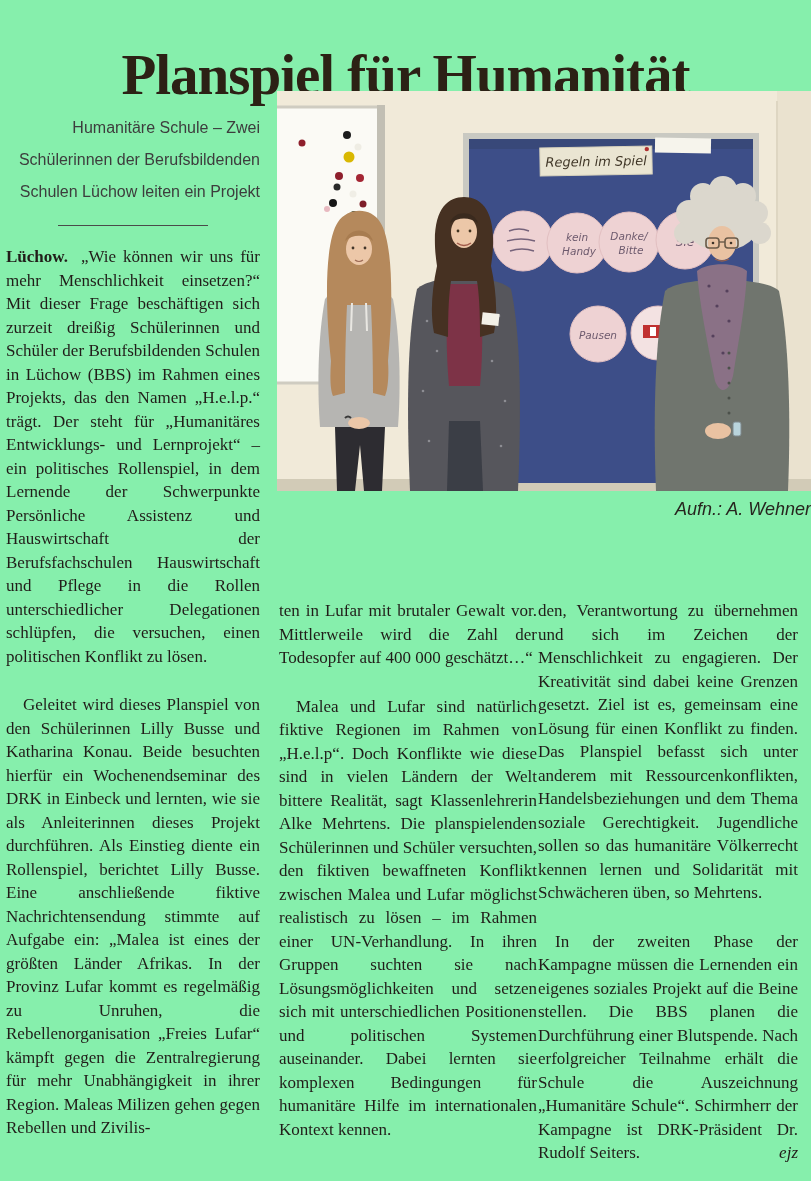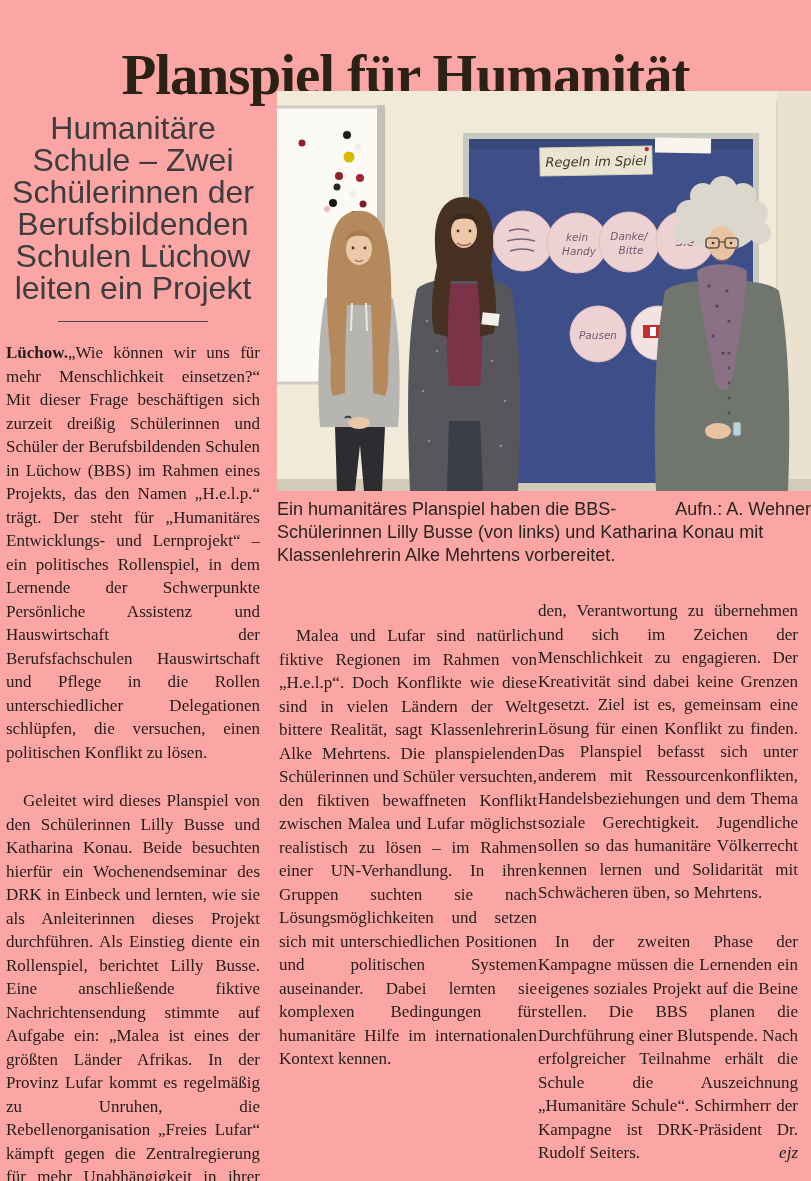--- a/index.html
+++ b/index.html
@@ -1,68 +1,68 @@
 <!DOCTYPE html>
 <html lang="de"><head>
 <meta charset="utf-8">
 <style>
   html,body{margin:0;padding:0;background:#ffffff;}
   .page{
     position:relative;
     width:811px;height:1181px;
-    background:#fca5a5;
+    background:#86efac;
     overflow:hidden;
     font-family:"Liberation Serif","DejaVu Serif",serif;
     color:#211d19;
   }
   
   .headline{
     position:absolute;top:6px;left:0;right:0;
     text-align:center;
     font-family:"Liberation Serif","DejaVu Serif",serif;
     font-weight:700;
     font-size:57px;line-height:62px;
     letter-spacing:-1px;
     color:#2c2115;
   }
   
   .leftcol{position:absolute;left:6px;top:112px;width:254px;}
   .deck{
     font-family:"Liberation Sans","DejaVu Sans",sans-serif;
     font-weight:400;
-    font-size:32px;line-height:32px;
-    text-align:center;
+    font-size:16px;line-height:32px;
+    text-align:right;
     color:#3d3d3d;
   }
   .deck-rule{
     width:150px;height:0;border:none;border-top:1.5px solid #4a4a4a;
     margin:17px auto 19px auto;
   }
   .bodytext{
     font-size:17px;line-height:23.5px;
     text-align:justify;
     hyphens:auto;-webkit-hyphens:auto;
   }
   .bodytext p{margin:0;}
   .bodytext p.indent{text-indent:17px;margin-top:25px;}
-  .dateline{font-weight:700;margin-right:0;font-family:Liberation Serif, serif;}
+  .dateline{font-weight:700;margin-right:13px;font-family:Liberation Serif, serif;}
   
   .photowrap{position:absolute;left:277px;top:91px;width:534px;}
   .photo{
     width:534px;height:400px;display:block;
     background:#f1ead9;
   }
   .caption{
     font-family:"Liberation Sans","DejaVu Sans",sans-serif;
     font-size:18px;line-height:23px;
     color:#27251f;
     margin-top:7px;
   }
   .caption .credit{
-    float:right;color:#27251f;
+    float:right;font-style:italic;color:#27251f;
   }
   
   .col2{position:absolute;left:279px;top:599px;width:258px;}
   .col3{position:absolute;left:538px;top:599px;width:260px;}
   .signoff{float:right;font-style:italic;}
 </style>
 </head>
 <body>
 
 <div class="page">
@@ -224,25 +224,25 @@
           <circle cx="452" cy="262" r="1.5"></circle>
             <circle cx="452" cy="277" r="1.5"></circle>
             <circle cx="452" cy="292" r="1.5"></circle>
           <circle cx="452" cy="307" r="1.5"></circle>
             <circle cx="452" cy="322" r="1.5"></circle>
         </g>
       </g>
     </svg>
     <div class="caption">
       <span class="credit">Aufn.: A. Wehner</span>
-      <span>Ein humanitäres Planspiel haben die BBS-Schülerinnen Lilly Busse (von links) und Katharina Konau mit Klassenlehrerin Alke Mehrtens vorbereitet.</span>
     </div>
   </div>
 
   <div class="col2 bodytext">
+    <p>ten in Lufar mit brutaler Gewalt vor. Mittlerweile wird die Zahl der Todesopfer auf 400&nbsp;000 geschätzt…“</p>
     <p class="indent">Malea und Lufar sind natürlich fiktive Regionen im Rahmen von „H.e.l.p“. Doch Konflikte wie diese sind in vielen Ländern der Welt bittere Realität, sagt Klassenlehrerin Alke Mehrtens. Die planspielenden Schülerinnen und Schüler versuchten, den fiktiven bewaffneten Konflikt zwischen Malea und Lufar möglichst realistisch zu lösen – im Rahmen einer UN-Verhandlung. In ihren Gruppen suchten sie nach Lösungsmöglichkeiten und setzen sich mit unterschiedlichen Positionen und politischen Systemen auseinander. Dabei lernten sie komplexen Bedingungen für humanitäre Hilfe im internationalen Kontext kennen.</p>
   </div>
 
   <div class="col3 bodytext">
     <p>den, Verantwortung zu übernehmen und sich im Zeichen der Menschlichkeit zu engagieren. Der Kreativität sind dabei keine Grenzen gesetzt. Ziel ist es, gemeinsam eine Lösung für einen Konflikt zu finden. Das Planspiel befasst sich unter anderem mit Ressourcenkonflikten, Handelsbeziehungen und dem Thema soziale Gerechtigkeit. Jugendliche sollen so das humanitäre Völkerrecht kennen lernen und Solidarität mit Schwächeren üben, so Mehrtens.</p>
     <p class="indent"><span>In der zweiten Phase der Kampagne müssen die Lernenden ein eigenes soziales Projekt auf die Beine stellen. Die BBS planen die Durchführung einer Blutspende. Nach erfolgreicher Teilnahme erhält die Schule die Auszeichnung „Humanitäre Schule“. Schirmherr der Kampagne ist DRK-Präsident Dr. Rudolf Seiters.</span><span class="signoff">ejz</span></p>
   </div>
 
 </div>
 

